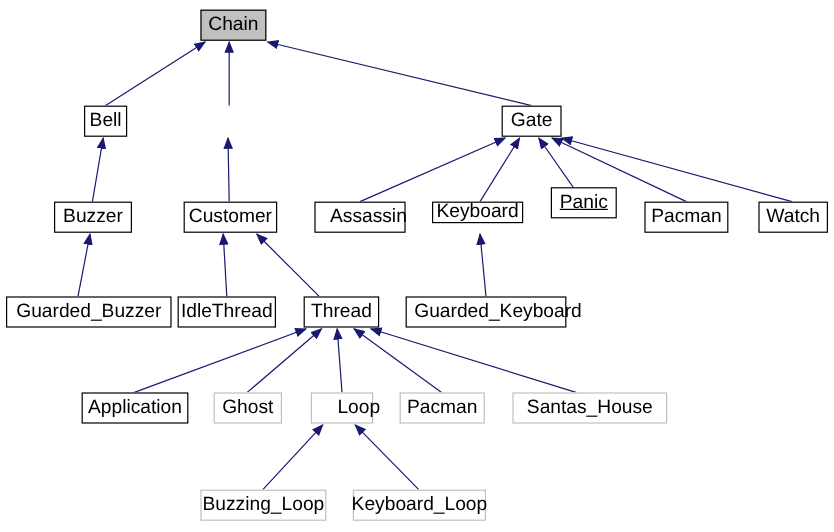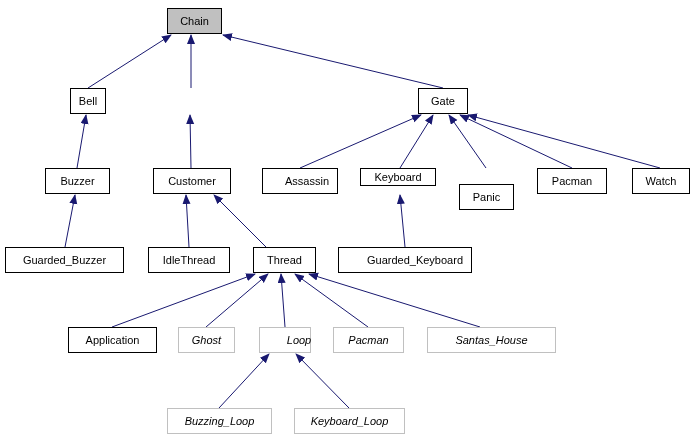--- a/index.html
+++ b/index.html
@@ -10,25 +10,25 @@
     font-family:"Liberation Sans", sans-serif;
     overflow:hidden;
   }
   #edges{position:absolute;left:0;top:0;width:695px;height:443px;}
   #edges line{stroke:var(--edge,#191970);stroke-width:1;}
   .node{
     position:absolute;box-sizing:border-box;
     display:flex;align-items:center;justify-content:center;
     background:var(--nodefill,#fff);
     border:1px solid var(--nodeborder,#000);
-    font-size:11px;color:#000;white-space:nowrap;
+    font-size:16px;color:#000;white-space:nowrap;
     z-index:2;
   }
   .node.current{background:var(--currentfill,#c0c0c0);}
-  .node.undoc{border-color:var(--undocborder,#c0c0c0);font-style:italic;}
+  .node.undoc{border-color:var(--undocborder,#c0c0c0);}
 </style>
 </head>
 <body>
 
 <div id="canvas" style="--bg: #ffffff; --edge: #191970; --nodefill: #ffffff; --nodeborder: #000000; --currentfill: #c0c0c0; --undocborder: #c0c0c0;">
   <svg id="edges" width="695" height="443" viewBox="0 0 695 443" xmlns="http://www.w3.org/2000/svg">
     <defs>
       <marker id="arrowhead" markerWidth="11" markerHeight="9" refX="9" refY="4" orient="auto" markerUnits="userSpaceOnUse">
         <path d="M0,0 L10,4 L0,8 z" fill="var(--edge,#191970)"></path>
       </marker>
@@ -55,24 +55,24 @@
       <line x1="219" y1="408" x2="269" y2="354" marker-end="url(#arrowhead)"></line>
       <line x1="349" y1="408" x2="296" y2="354" marker-end="url(#arrowhead)"></line>
     </svg>
 <div class="node current" style="left: 167px; top: 8px; width: 55px; height: 26px;">Chain</div>
     <div class="node doc" style="left: 70px; top: 88px; width: 36px; height: 26px;">Bell</div>
     <div class="node doc" style="left: 418px; top: 88px; width: 50px; height: 26px;">Gate</div>
     <div class="node doc" style="left: 45px; top: 168px; width: 65px; height: 26px;">Buzzer</div>
     <div class="node doc" style="left: 153px; top: 168px; width: 78px; height: 26px;">Customer</div>
     <div class="node doc" style="left: 262px; top: 168px; width: 76px; height: 26px; padding-left: 14px;">Assassin</div>
     <div class="node doc" style="left: 360px; top: 168px; width: 76px; height: 18px;">Keyboard</div>
-    <div class="node doc" style="left: 459px; top: 184px; width: 55px; height: 26px;">Panic</div>
+    <div class="node doc" style="left: 459px; top: 156px; width: 55px; height: 26px; text-decoration: underline;">Panic</div>
     <div class="node doc" style="left: 537px; top: 168px; width: 70px; height: 26px;">Pacman</div>
     <div class="node doc" style="left: 632px; top: 168px; width: 58px; height: 26px;">Watch</div>
-    <div class="node doc" style="left: 5px; top: 247px; width: 119px; height: 26px;">Guarded_Buzzer</div>
+    <div class="node doc" style="left: 5px; top: 247px; width: 138px; height: 26px;">Guarded_Buzzer</div>
     <div class="node doc" style="left: 148px; top: 247px; width: 82px; height: 26px;">IdleThread</div>
     <div class="node doc" style="left: 253px; top: 247px; width: 63px; height: 26px;">Thread</div>
     <div class="node doc" style="left: 338px; top: 247px; width: 134px; height: 26px; padding-left: 20px;">Guarded_Keyboard</div>
     <div class="node doc" style="left: 68px; top: 327px; width: 89px; height: 26px;">Application</div>
     <div class="node undoc" style="left: 178px; top: 327px; width: 57px; height: 26px;">Ghost</div>
     <div class="node undoc" style="left: 259px; top: 327px; width: 52px; height: 26px; padding-left: 28px;">Loop</div>
     <div class="node undoc" style="left: 333px; top: 327px; width: 71px; height: 26px;">Pacman</div>
     <div class="node undoc" style="left: 427px; top: 327px; width: 129px; height: 26px;">Santas_House</div>
     <div class="node undoc" style="left: 167px; top: 408px; width: 105px; height: 26px;">Buzzing_Loop</div>
     <div class="node undoc" style="left: 294px; top: 408px; width: 111px; height: 26px;">Keyboard_Loop</div>

